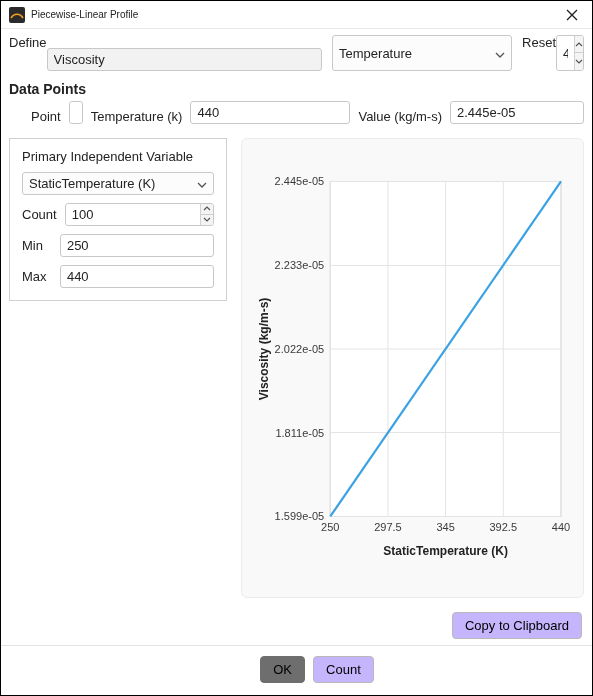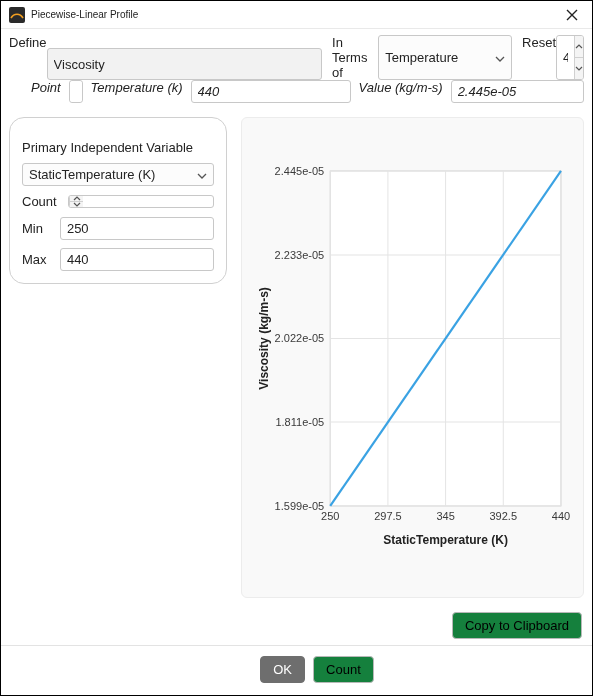--- a/index.html
+++ b/index.html
@@ -112,42 +112,41 @@
   .spinner .spinbtns button {
     flex:1 1 50%;
     border:none; background:#f4f4f4; padding:0;
     cursor:pointer; line-height:0;
   }
   .spinner .spinbtns button:first-child { border-bottom:1px solid var(--border-light); }
 
   .section-title { font-weight:600; margin:10px 0 4px 0; font-size:14px;}
 
   .dprow {
-    display:flex; align-items:flex-start; gap:8px;
+    display:flex; align-items:flex-end; gap:8px;
     padding-left:22px;
-    font-style:italic;
   }
   .dprow .label { white-space:nowrap; }
   .dprow .spinner.small { width:56px; }
   .dprow .input.temp { flex: 0 0 160px; }
   .dprow .input.val  { flex: 1 1 auto; }
 
   
   .midarea {
     display:flex;
     gap:14px;
     margin-top:14px;
     flex:1 1 auto;
     min-height:0;
   }
 
   .piv {
     border:1px solid var(--border-light);
-    border-radius:15px;
-    padding:22px 12px 12px 12px;
+    border-radius:0;
+    padding:10px 12px 12px 12px;
     width:218px;
     align-self:flex-start;
   }
   .piv .group-title { margin-bottom:8px; }
   .piv .row { display:flex; align-items:center; gap:8px; margin-top:8px;}
   .piv .row .lbl { width:38px; }
   .piv .select.wider { flex:1 1 auto; }
   .piv .spinner.count { flex:1 1 auto; }
   .piv .input.small { flex:1 1 auto; }
 
@@ -168,26 +167,26 @@
 
   .chart-actions {
     display:flex; gap:8px; justify-content:flex-end;
     margin:14px 2px 6px 0;
   }
 
   .btn {
     border:1px solid var(--border);
     border-radius:4px;
     padding:5px 12px;
-    background:#15803d;
+    background:#c4b5fd;
     cursor:pointer;
     font:inherit;
   }
   .btn.primary {
-    background:#6e6e6e; color:#ffffff; border-color:#6e6e6e;margin-left:41px;
+    background:#6e6e6e; color:#000000; border-color:#6e6e6e;margin-left:41px;
   }
 
   .footer {
     border-top:1px solid #e3e3e3;
     padding:10px 0 12px 0;
     display:flex; justify-content:center; gap:8px;
   }
 
   
   svg .grid line { stroke:var(--grid); stroke-width:1; }
@@ -215,21 +214,20 @@
 </div>
 
 <div class="content">
 
   <div class="defrow">
     <div class="col define">
       <label class="fieldlabel">Define</label>
       <input class="input" readonly="" value="Viscosity" style="">
     </div>
     <div class="col interms">
-      <label class="fieldlabel">In Terms of</label>
       <div class="select">
         <span>Temperature</span>
         <span class="caret">
           <svg viewBox="0 0 10 6" width="10" height="6">
               <path d="M1 1 L5 5 L9 1" fill="none" stroke="#555" stroke-width="1.3"></path>
             </svg>
         </span>
       </div>
     </div>
     <div class="col points">
@@ -241,20 +239,21 @@
                 <path d="M1 4 L4 1 L7 4" fill="none" stroke="#555" stroke-width="1.2"></path>
               </svg></button>
           <button><svg viewBox="0 0 8 5" width="8" height="5">
                 <path d="M1 1 L4 4 L7 1" fill="none" stroke="#555" stroke-width="1.2"></path>
               </svg></button>
         </div>
       </div>
     </div>
   </div>
 
+  <div class="section-title">Data Points</div>
   <div class="dprow">
     <span class="label">Point</span>
     <div class="spinner small">
       <input value="4" style="">
       <div class="spinbtns">
         <button><svg viewBox="0 0 8 5" width="8" height="5">
               <path d="M1 4 L4 1 L7 4" fill="none" stroke="#555" stroke-width="1.2"></path>
             </svg></button>
         <button><svg viewBox="0 0 8 5" width="8" height="5">
               <path d="M1 1 L4 4 L7 1" fill="none" stroke="#555" stroke-width="1.2"></path>
@@ -276,20 +275,21 @@
           <span class="caret">
             <svg viewBox="0 0 10 6" width="10" height="6">
                 <path d="M1 1 L5 5 L9 1" fill="none" stroke="#555" stroke-width="1.3"></path>
               </svg>
           </span>
         </div>
       </div>
       <div class="row">
         <span class="lbl">Count</span>
         <div class="spinner count">
+          <input value="100" style="">
           <div class="spinbtns">
             <button><svg viewBox="0 0 8 5" width="8" height="5">
                   <path d="M1 4 L4 1 L7 4" fill="none" stroke="#555" stroke-width="1.2"></path>
                 </svg></button>
             <button><svg viewBox="0 0 8 5" width="8" height="5">
                   <path d="M1 1 L4 4 L7 1" fill="none" stroke="#555" stroke-width="1.2"></path>
                 </svg></button>
           </div>
         </div>
       </div>

